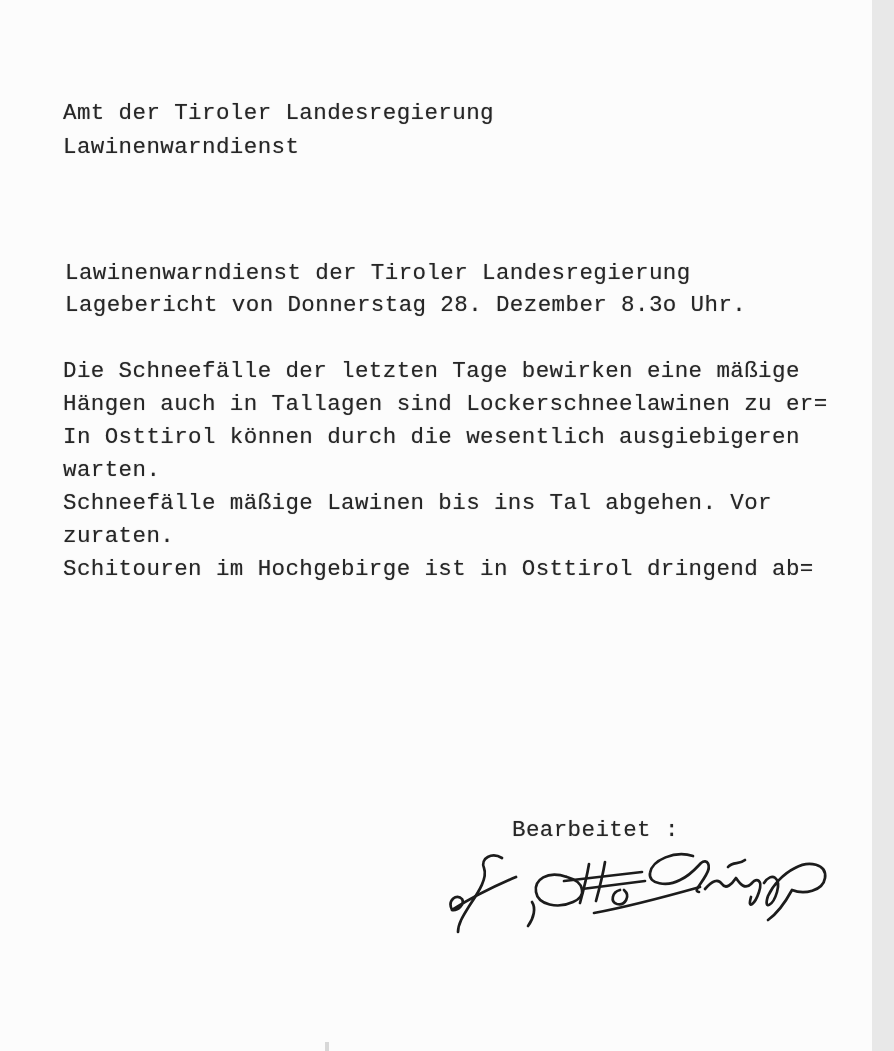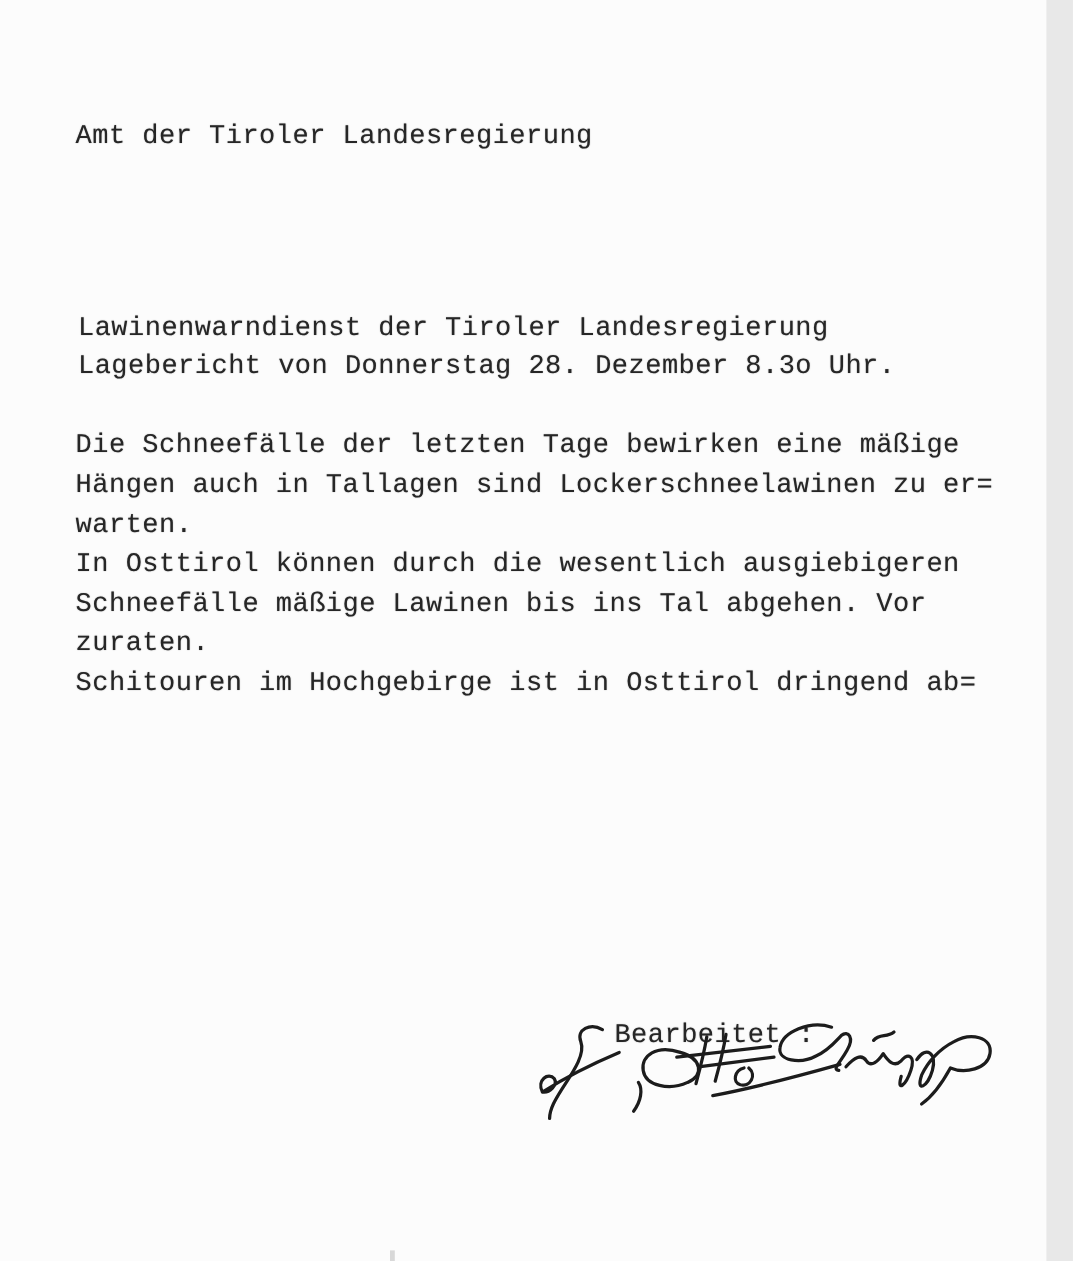--- a/index.html
+++ b/index.html
@@ -37,21 +37,21 @@
   }
   .body-block {
     position: absolute;
     left: 63px;
     top: 355px;
     line-height: 33px;
   }
   .bearbeitet {
     position: absolute;
     left: 512px;
-    top: 847px;
+    top: 815px;
     line-height: 30px;
   }
   .signature-svg {
     position: absolute;
     left: 446px;
     top: 846px;
     width: 404px;
     height: 102px;
   }
   .signature-svg path {
@@ -70,32 +70,33 @@
     background: #d8d8d8;
   }
 </style>
 </head>
 <body>
 
 <div class="page">
 
   <div class="letterhead">
     <div class="tline">Amt der Tiroler Landesregierung</div>
+    <div class="tline">Lawinenwarndienst</div>
   </div>
 
   <div class="title-block">
     <div class="tline">Lawinenwarndienst der Tiroler Landesregierung</div>
     <div class="tline">Lagebericht von Donnerstag 28. Dezember 8.3o Uhr.</div>
   </div>
 
   <div class="body-block">
     <div class="tline">Die Schneefälle der letzten Tage bewirken eine mäßige</div>
     <div class="tline">Hängen auch in Tallagen sind Lockerschneelawinen zu er=</div>
+    <div class="tline">In Osttirol können durch die wesentlich ausgiebigeren</div>
     <div class="tline">warten.</div>
-    <div class="tline">In Osttirol können durch die wesentlich ausgiebigeren</div>
     <div class="tline">Schneefälle mäßige Lawinen bis ins Tal abgehen. Vor</div>
     <div class="tline">zuraten.</div>
     <div class="tline">Schitouren im Hochgebirge ist in Osttirol dringend ab=</div>
   </div>
 
   <div class="bearbeitet tline">Bearbeitet :</div>
 
   <svg class="signature-svg" viewBox="0 0 404 102" xmlns="http://www.w3.org/2000/svg" aria-label="handwritten signature">
 
     <path d="M 56,12 C 46,6 34,12 38,22 C 42,33 31,48 22,62 C 17,70 12,78 12,86"></path>

